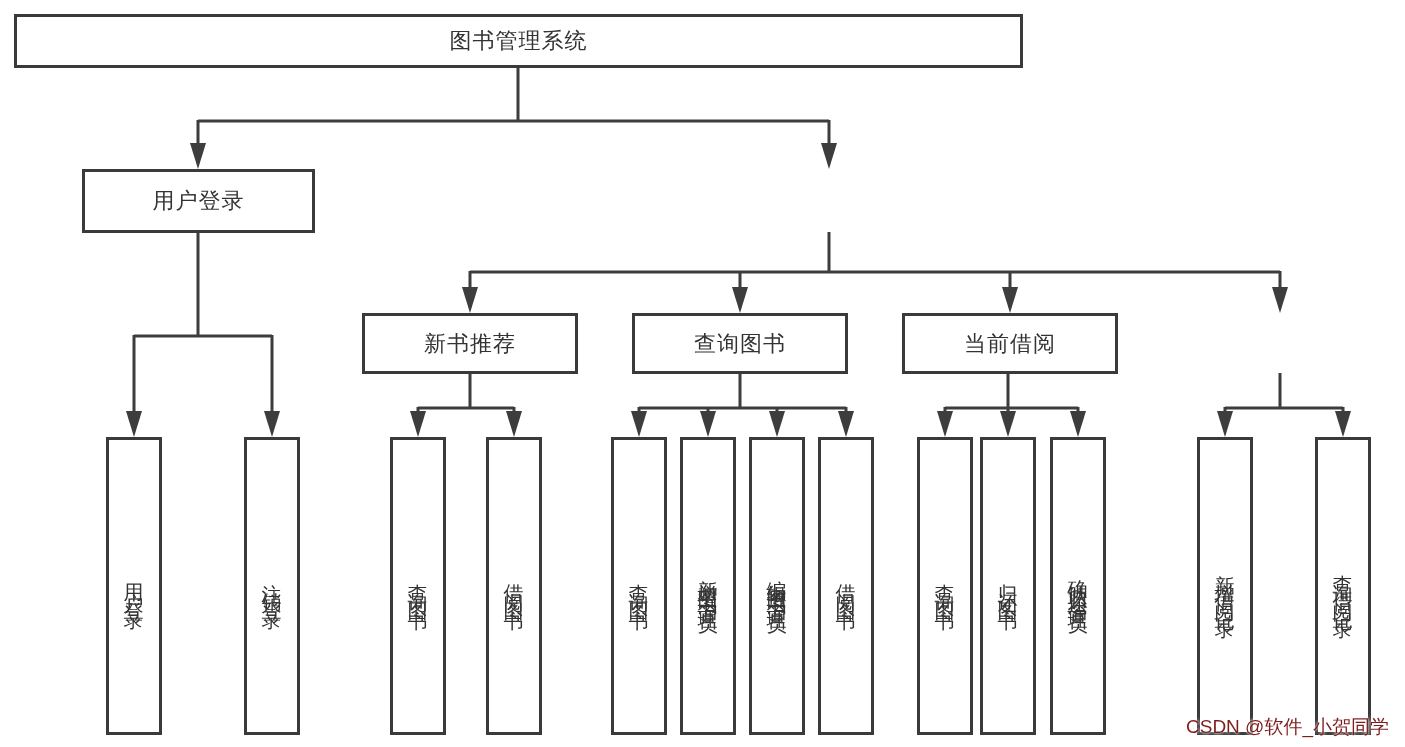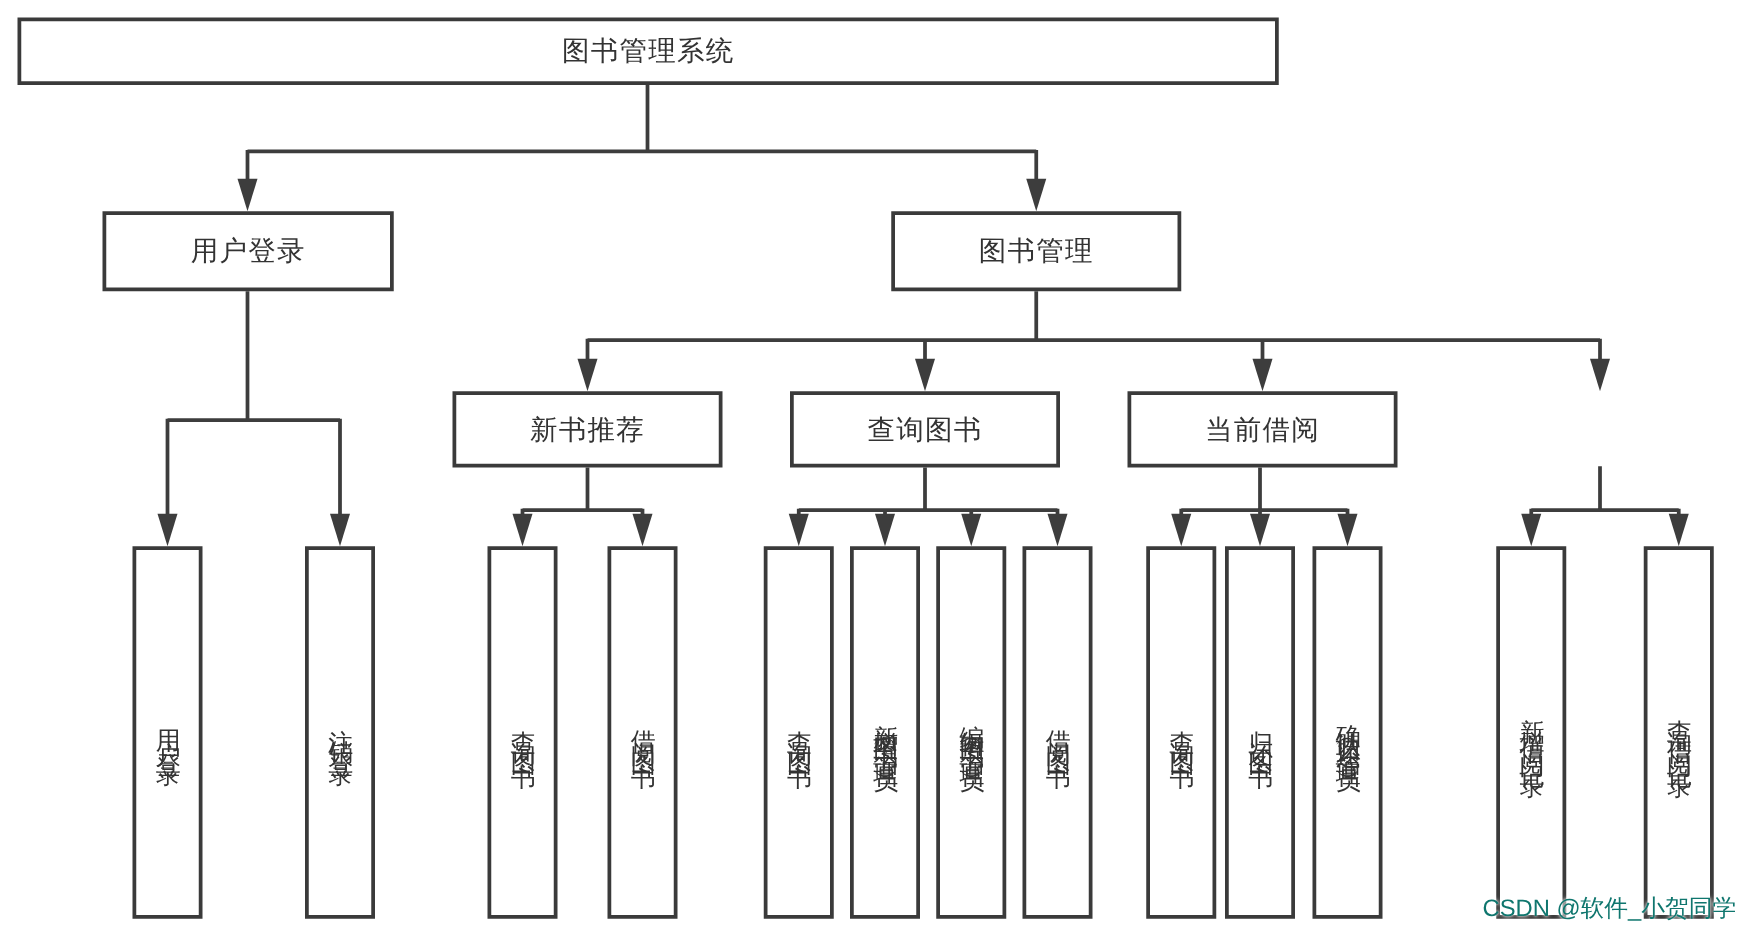--- a/index.html
+++ b/index.html
@@ -40,21 +40,21 @@
   }
   .root-node    { left: 14px;  top: 14px;  width: 1009px; height: 54px; }
   .lvl2-node    { top: 169px;  height: 64px; }
   .lvl3-node    { top: 313px;  width: 216px; height: 61px; font-family: Liberation Mono, monospace; }
   .leaf-node    { top: 437px;  width: 56px;  height: 298px; }
   .watermark {
     position: absolute;
     left: 1186px;
     top: 714px;
     font-size: 19px;
-    color: #0f766e;
+    color: #7f1d1d;
     white-space: nowrap;
     text-shadow: 0 0 2px #ffffff, 0 0 4px #ffffff;
     z-index: 5;
   }
 </style>
 </head>
 <body>
 
 <div class="canvas">
 
@@ -87,21 +87,20 @@
       <polygon points="1000,411 1016,411 1008,437"></polygon>
       <polygon points="1070,411 1086,411 1078,437"></polygon>
       <polygon points="1217,411 1233,411 1225,437"></polygon>
       <polygon points="1335,411 1351,411 1343,437"></polygon>
     </g>
   </svg>
 
   <div class="node h-node root-node">图书管理系统</div>
 
   <div class="node h-node lvl2-node" style="left:82px; width:233px;">用户登录</div>
-  <div class="node h-node lvl2-node" style="left:713px; width:232px;">图书管理</div>
 
   <div class="node h-node lvl3-node" style="left:362px;">新书推荐</div>
   <div class="node h-node lvl3-node" style="left:632px;">查询图书</div>
   <div class="node h-node lvl3-node" style="left:902px;">当前借阅</div>
 
   <div class="node v-node leaf-node" style="left:106px;">用户登录</div>
   <div class="node v-node leaf-node" style="left:244px;">注销登录</div>
 
   <div class="node v-node leaf-node" style="left:390px;">查询图书</div>
   <div class="node v-node leaf-node" style="left:486px;">借阅图书</div>

